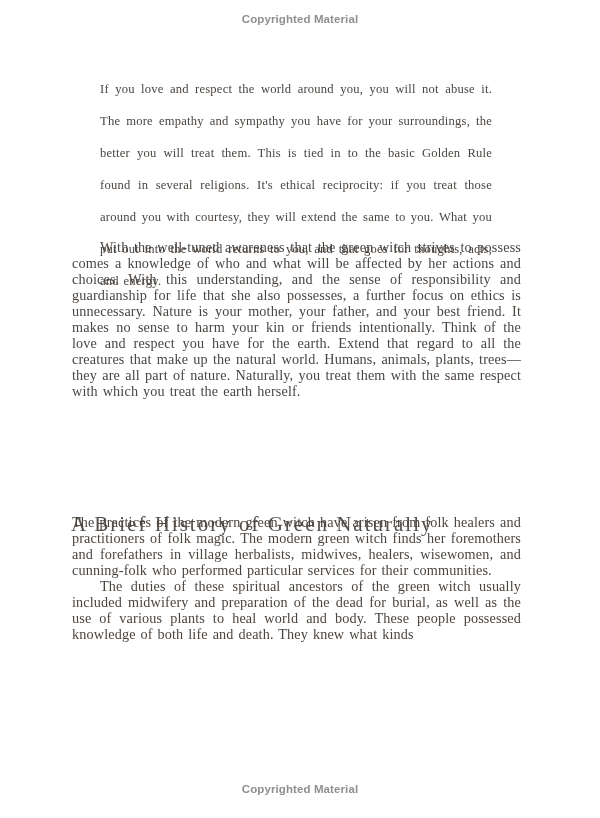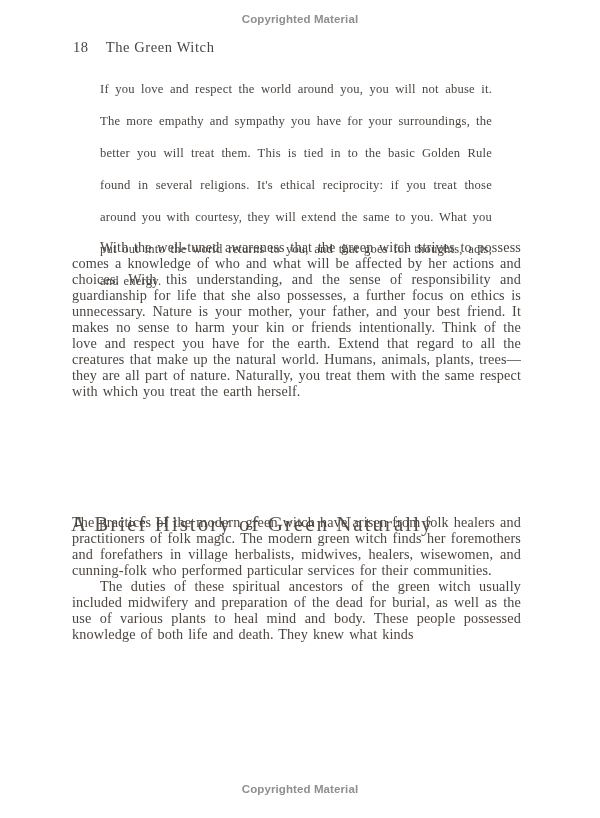--- a/index.html
+++ b/index.html
@@ -88,30 +88,27 @@
     width: 449px;
   }
 </style>
 </head>
 <body>
 
 <div class="page">
 
   <div class="copyright copyright-top">Copyrighted Material</div>
 
-  <div class="running-header">
-    <span class="page-number">18</span><span class="book-title">The Green Witch</span>
-  </div>
 
   <div class="quote">If you love and respect the world around you, you will not abuse it. The more empathy and sympathy you have for your surroundings, the better you will treat them. This is tied in to the basic Golden Rule found in several religions. It's ethical reciprocity: if you treat those around you with courtesy, they will extend the same to you. What you put out into the world returns to you, and that goes for thoughts, acts, and energy.</div>
 
   <p class="body-para para-main indent-first">With the well-tuned awareness that the green witch strives to possess comes a knowledge of who and what will be affected by her actions and choices. With this understanding, and the sense of responsibility and guardianship for life that she also possesses, a further focus on ethics is unnecessary. Nature is your mother, your father, and your best friend. It makes no sense to harm your kin or friends intentionally. Think of the love and respect you have for the earth. Extend that regard to all the creatures that make up the natural world. Humans, animals, plants, trees—they are all part of nature. Naturally, you treat them with the same respect with which you treat the earth herself.</p>
 
   <h1 class="section-heading">A Brief History of Green Naturally</h1>
 
   <div class="history-flow">
     <p class="body-para">The practices of the modern green witch have arisen from folk healers and practitioners of folk magic. The modern green witch finds her foremothers and forefathers in village herbalists, midwives, healers, wisewomen, and cunning-folk who performed particular services for their communities.</p>
-    <p class="body-para indent-first">The duties of these spiritual ancestors of the green witch usually included midwifery and preparation of the dead for burial, as well as the use of various plants to heal mind and body. These people possessed knowledge of both life and death. They knew what kinds</p>
+    <p class="body-para indent-first">The duties of these spiritual ancestors of the green witch usually included midwifery and preparation of the dead for burial, as well as the use of various plants to heal world and body. These people possessed knowledge of both life and death. They knew what kinds</p>
   </div>
 
   <div class="copyright copyright-bottom">Copyrighted Material</div>
 
 </div>
 
 </body></html>

